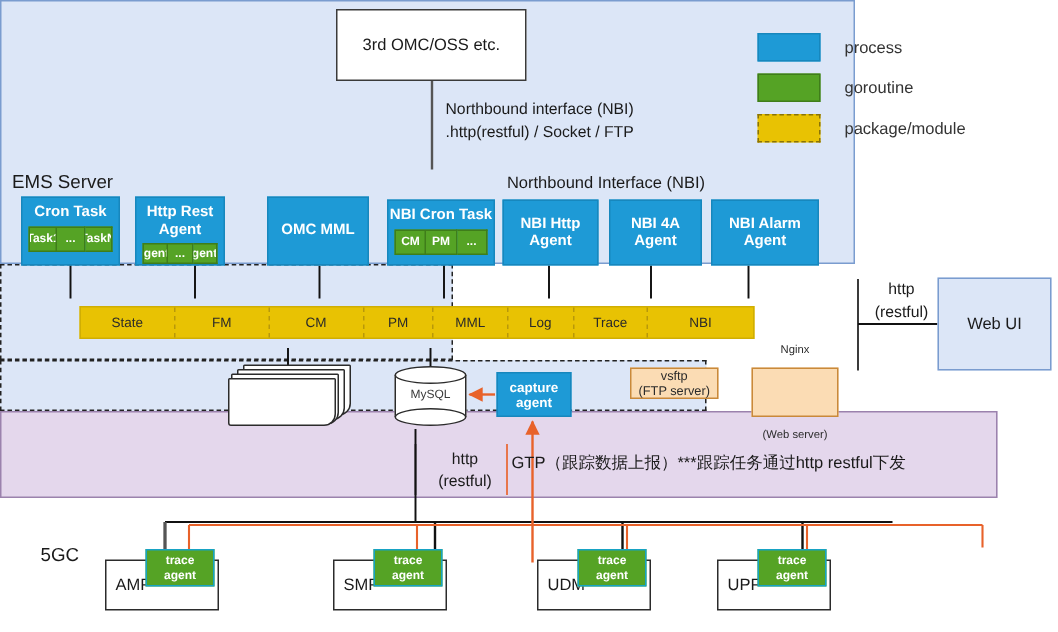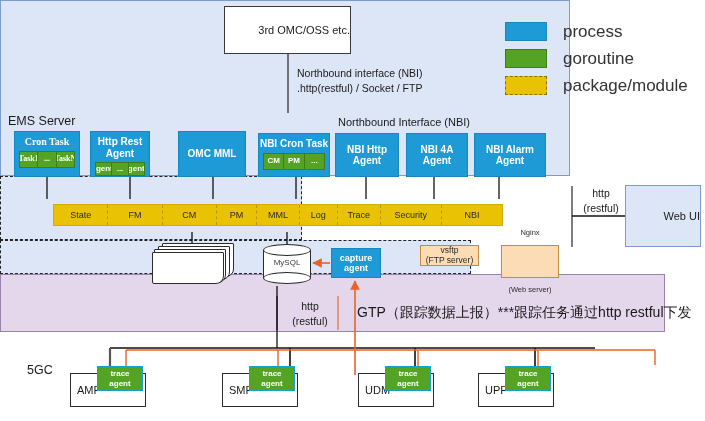--- a/index.html
+++ b/index.html
@@ -15,21 +15,21 @@
   }
   #canvas { position: absolute; left: 0; top: 0; width: 705px; height: 421px; }
 
   .abs { position: absolute; }
 
   
   .box {
     position: absolute;
     display: flex;
     align-items: center;
-    justify-content: flex-end;
+    justify-content: center;
     text-align: center;
     line-height: 1.15;
   }
 
   
   #third-party {
     left: 224px; top: 6px; width: 127px; height: 48px;
     border: 1.4px solid #3a3a3a;
     background: #ffffff;
     font-size: 11px; color: #1a1a1a;
@@ -203,30 +203,30 @@
   #nf-amf { left: 70px; top: 373px; width: 76px; }
   #nf-smf { left: 222px; top: 373px; width: 76px; }
   #nf-udm { left: 358px; top: 373px; width: 76px; }
   #nf-upf { left: 478px; top: 373px; width: 76px; }
 
   
   .lbl { position: absolute; font-size: 10.5px; color: #1a1a1a; line-height: 1.45; }
   #lbl-nbi-iface { left: 297px; top: 66px; }
   #lbl-http-webui { left: 577px; top: 186px; text-align: center; width: 48px; }
   #lbl-http-5gc  { left: 287px; top: 299px; text-align: center; width: 46px; }
-  #lbl-gtp { left: 341px; top: 302px; font-size: 14px; white-space: nowrap; margin-left: 16px; }
+  #lbl-gtp { left: 341px; top: 302px; font-size: 11px; white-space: nowrap; }
 
   
   #legend { position: absolute; left: 505px; top: 18px; width: 195px; }
   .lg-row { display: flex; align-items: center; height: 27px; }
   .lg-sw { width: 42px; height: 19px; margin-right: 16px; }
   .lg-proc { background: #1e9ad6; border: 1px solid #1787bd; }
   .lg-go   { background: #55a325; border: 1px solid #3f7d1a; }
   .lg-pkg  { background: #e8c203; border: 1.5px dashed #8a7305; }
-  .lg-txt  { font-size: 17px; color: #333; }
+  .lg-txt  { font-size: 11px; color: #333; }
 </style>
 </head>
 <body>
 
 <svg id="canvas" xmlns="http://www.w3.org/2000/svg">
   <defs>
     <marker id="arrowOrange" markerWidth="7" markerHeight="7" refX="5.5" refY="3" orient="auto">
       <path d="M0,0 L6,3 L0,6 z" fill="#e8622a"></path>
     </marker>
   </defs>
@@ -292,21 +292,21 @@
     <div class="lg-txt">package/module</div>
   </div>
 </div>
 
 <div id="ems-server"></div>
 <div class="abs" id="ems-server-label">EMS Server</div>
 
 <div id="nbi-group"></div>
 <div class="abs" id="nbi-group-title">Northbound Interface (NBI)</div>
 
-<div class="box proc" style="left:14px;  top:131px; width:66px; height:46px;font-family:Liberation Serif, serif;">
+<div class="box proc" style="left:14px;  top:131px; width:66px; height:46px;">
   <span class="ptitle">Cron Task</span>
   <span class="gorow">
     <span class="gocell">Task1</span>
     <span class="gocell">...</span>
     <span class="gocell">TaskN</span>
   </span>
 </div>
 
 <div class="box proc" style="left:90px; top:131px; width:60px; height:46px;">
   <span class="ptitle">Http Rest Agent</span>
@@ -344,21 +344,20 @@
 
 <div id="pkg-dash"></div>
 <div class="abs" id="pkg-bar">
   <span class="pkg" style="flex:1.15">State</span>
   <span class="pkg" style="flex:1.15">FM</span>
   <span class="pkg" style="flex:1.15">CM</span>
   <span class="pkg" style="flex:0.85">PM</span>
   <span class="pkg" style="flex:0.9">MML</span>
   <span class="pkg" style="flex:0.8">Log</span>
   <span class="pkg" style="flex:0.9">Trace</span>
-  <span class="pkg" style="flex:1.3">Security</span>
   <span class="pkg" style="flex:1.3">NBI</span>
 </div>
 
 <div class="abs" id="file-stack">
   <div class="sheet s1"></div>
   <div class="sheet s2"></div>
   <div class="sheet s3"></div>
   <div class="sheet s4"></div>
 </div>
 

